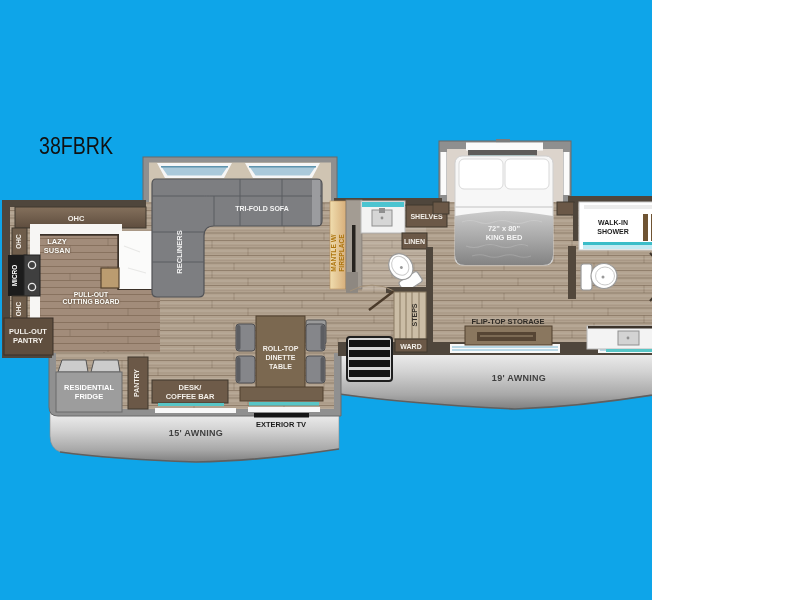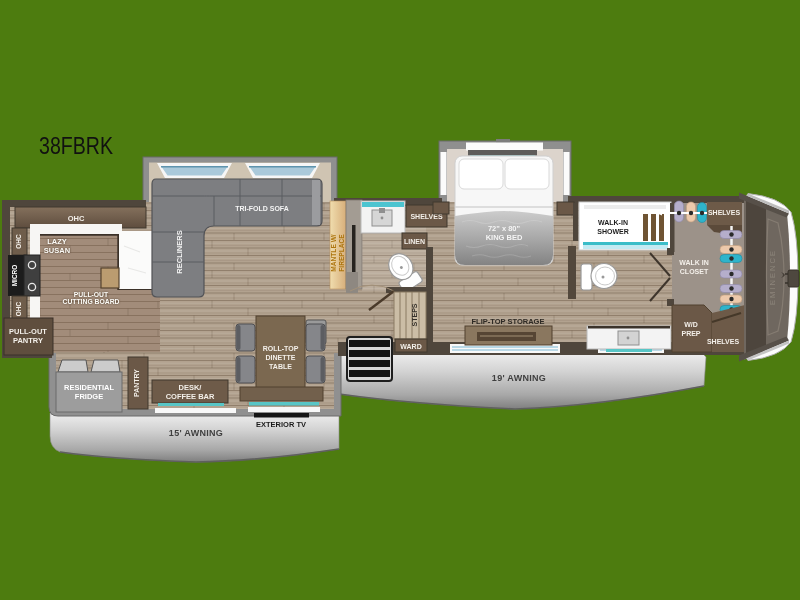--- a/index.html
+++ b/index.html
@@ -1,16 +1,16 @@
 <!DOCTYPE html>
 <html><head>
 <meta charset="utf-8">
 <style>
   html,body{margin:0;padding:0;background:#ffffff;}
-  .page{position:relative;width:800px;height:600px;background:#4d7c0f;overflow:hidden;
+  .page{position:relative;width:652px;height:600px;background:#0ea5e9;overflow:hidden;
         font-family:"Liberation Sans",sans-serif;}
   svg{position:absolute;top:0;left:0;}
   text{font-family:"Liberation Sans",sans-serif;}
 </style>
 </head>
 <body>
 <div class="page">
 <svg width="800" height="600" viewBox="0 0 800 600">
 <defs>
   <pattern id="plankA" width="90" height="30" patternUnits="userSpaceOnUse">

